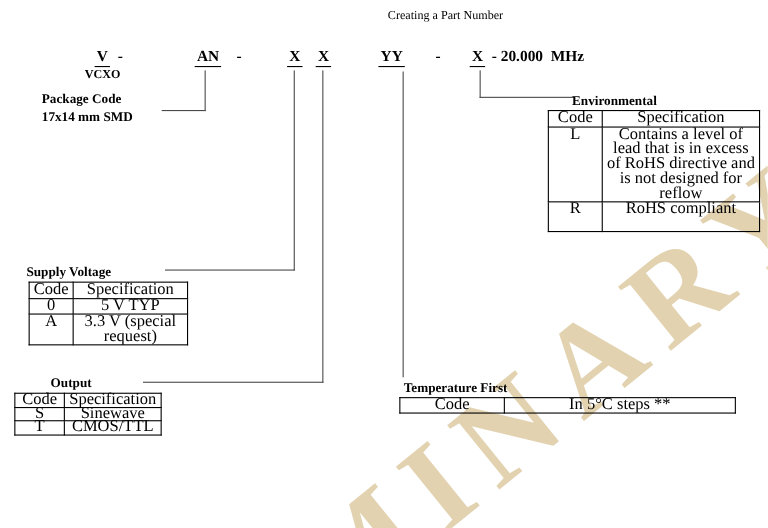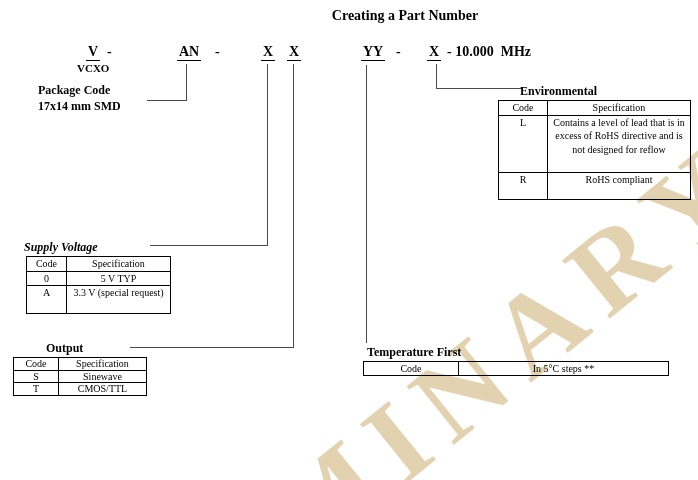--- a/index.html
+++ b/index.html
@@ -15,37 +15,37 @@
     position:absolute;left:-98px;top:758px;
     transform:rotate(-39deg);transform-origin:0 0;
     font-family:"Liberation Serif","DejaVu Serif",serif;
     font-weight:bold;font-size:115px;letter-spacing:17px;
     color:rgba(198,166,98,0.5);
     white-space:nowrap;z-index:0;pointer-events:none;
   }
   
   #page-title{
     left:240px;top:8px;width:330px;text-align:center;
-    font-weight:bold;font-size:14px;z-index:2;
+    font-weight:normal;font-size:11px;z-index:2;
   }
   
   .pn-seg{
     position:absolute;top:44px;font-weight:bold;font-size:14px;
     line-height:15px;z-index:2;white-space:pre;
   }
   .pn-underline{border-bottom:1.5px solid #000;padding:0 2px 1px 2px;}
   #pn-vcxo{left:77px;top:62px;font-weight:bold;font-size:11px;z-index:2;}
   
   .line{position:absolute;background:#4a4a4a;z-index:1;}
   
   .blk-label{position:absolute;font-weight:bold;font-size:12px;line-height:16px;z-index:2;}
   
   table.spec{
     position:absolute;border-collapse:collapse;table-layout:fixed;
-    font-size:10px;line-height:13.5px;z-index:2;background:transparent;
+    font-size:15px;line-height:13.5px;z-index:2;background:transparent;
   }
   table.spec td{border:1px solid #000;padding:0 3px;text-align:center;vertical-align:top;}
   
   #env-table{left:498px;top:100px;width:192px;}
   #env-table td.spec-col{text-align:center;}
   #env-table tr.row-l td{height:56px;}
   #env-table tr.row-r td{height:26px;}
   
   #supply-table{left:26px;top:256px;width:144px;}
   #supply-table tr.row-a td{height:27px;}
@@ -62,24 +62,24 @@
 <div id="watermark">PRELIMINARY</div>
 
 <div id="page-title" class="abs">Creating a Part Number</div>
 
 <span class="pn-seg pn-underline" style="left:86px;">V</span>
 <span class="pn-seg" style="left:107px;">-</span>
 <span class="pn-seg pn-underline" style="left:177px;">AN</span>
 <span class="pn-seg" style="left:215px;">-</span>
 <span class="pn-seg pn-underline" style="left:261px;">X</span>
 <span class="pn-seg pn-underline" style="left:287px;">X</span>
-<span class="pn-seg pn-underline" style="left:361px;">YY</span>
+<span class="pn-seg pn-underline" style="left:344px;">YY</span>
 <span class="pn-seg" style="left:396px;">-</span>
 <span class="pn-seg pn-underline" style="left:427px;">X</span>
-<span class="pn-seg" style="left:447px;">- 10.000  MHz</span>
+<span class="pn-seg" style="left:447px;">- 20.000  MHz</span>
 <div id="pn-vcxo" class="abs">VCXO</div>
 
 <div class="line" style="left:186px;top:64px;width:1px;height:37px;"></div>
 <div class="line" style="left:147px;top:100px;width:40px;height:1px;"></div>
 
 <div class="line" style="left:267px;top:64px;width:1px;height:182px;"></div>
 <div class="line" style="left:150px;top:245px;width:118px;height:1px;"></div>
 
 <div class="line" style="left:293px;top:64px;width:1px;height:284px;"></div>
 <div class="line" style="left:130px;top:347px;width:164px;height:1px;"></div>
@@ -88,21 +88,21 @@
 
 <div class="line" style="left:436px;top:64px;width:1px;height:25px;"></div>
 <div class="line" style="left:436px;top:88px;width:86px;height:1px;"></div>
 
 <div class="blk-label" style="left:38px;top:82px;">
   <div>Package Code</div>
   <div>17x14 mm SMD</div>
 </div>
 
 <div class="blk-label" style="left:520px;top:83px;">Environmental</div>
-<div class="blk-label" style="left:24px;top:239px;font-style:italic;">Supply Voltage</div>
+<div class="blk-label" style="left:24px;top:239px;">Supply Voltage</div>
 <div class="blk-label" style="left:46px;top:340px;">Output</div>
 <div class="blk-label" style="left:367px;top:344px;">Temperature First</div>
 
 <table class="spec" id="env-table">
   <colgroup>
       <col style="width:49px">
       <col style="width:143px">
     </colgroup>
   <tbody>
       <tr>

